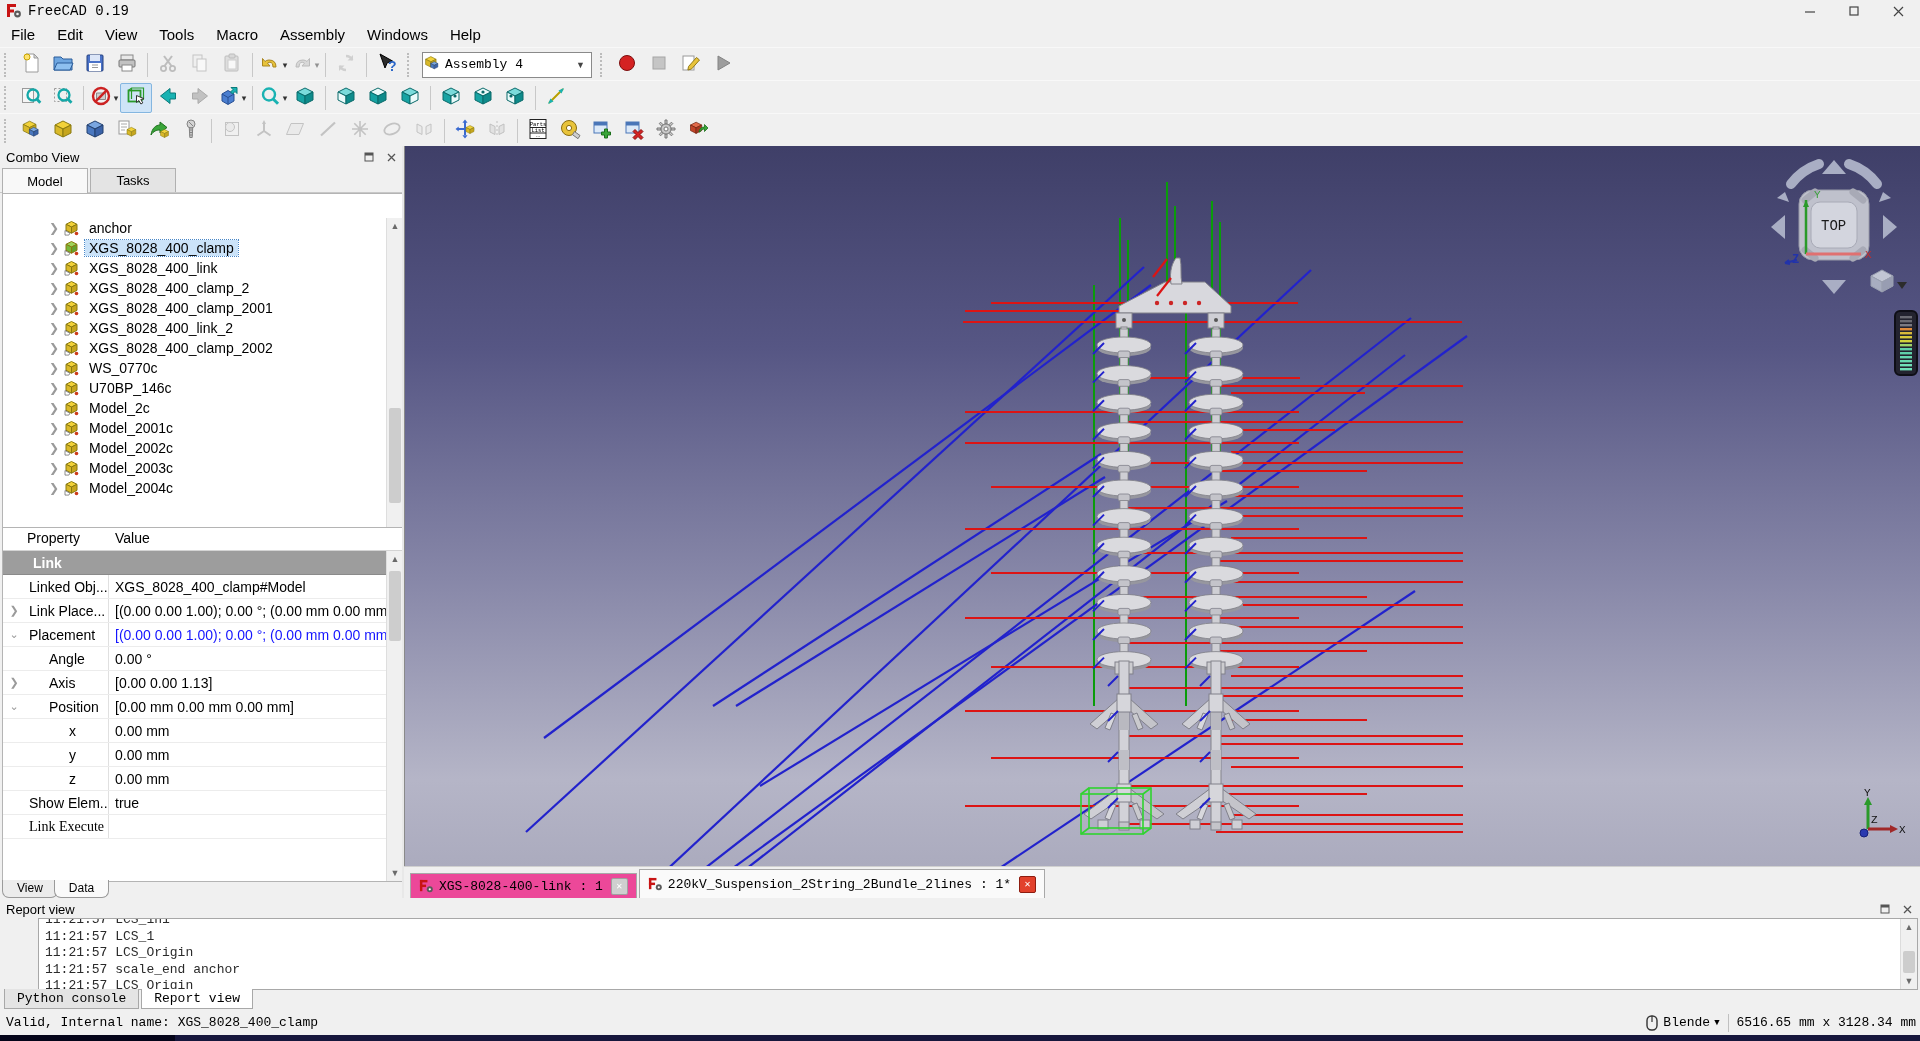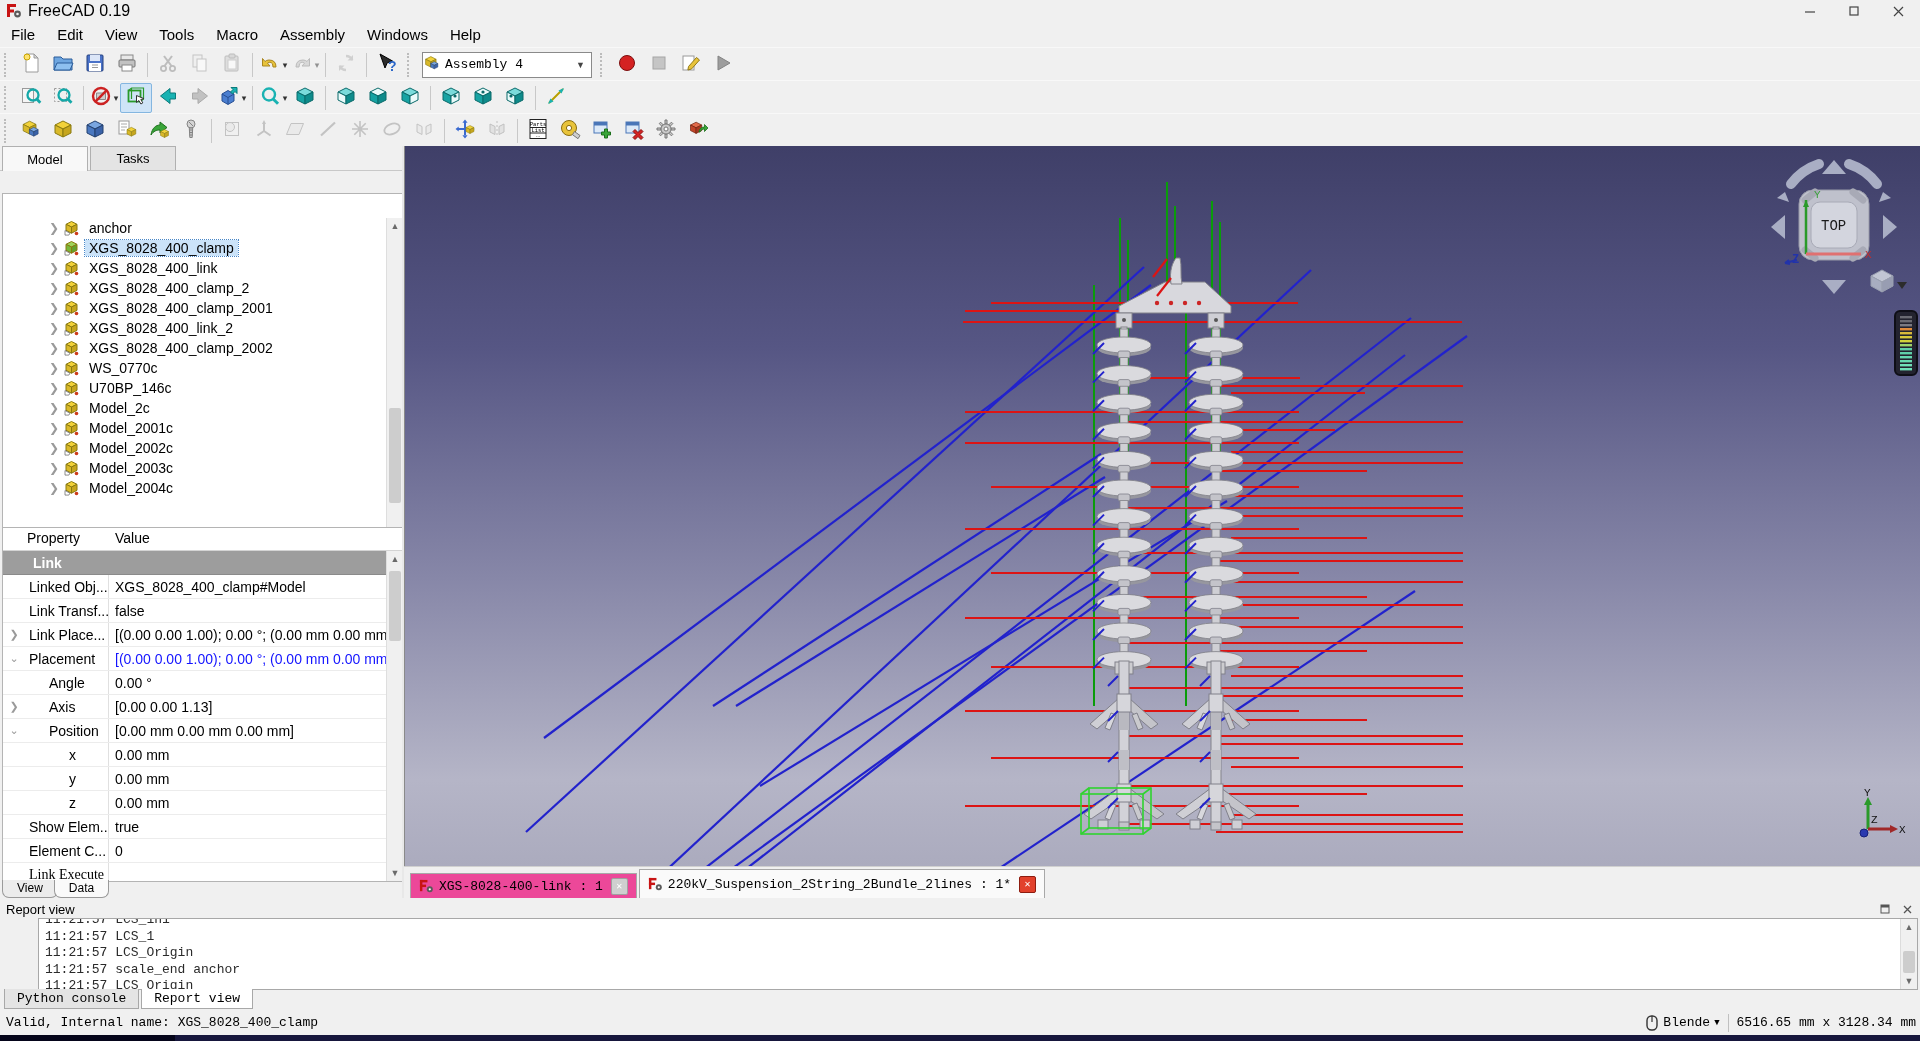--- a/index.html
+++ b/index.html
@@ -4,21 +4,21 @@
 <style>
   html,body{margin:0;padding:0;background:#888;}
   #app{position:relative;width:1920px;height:1041px;background:#f0f0f0;overflow:hidden;
        font-family:"Liberation Sans",sans-serif;font-size:15px;color:#000;cursor:default;
        user-select:none;}
   .mono{font-family:"Liberation Mono","DejaVu Sans Mono",monospace;}
 
   
   #titlebar{position:absolute;left:0;top:0;width:1920px;height:22px;background:#f0f0f0;display:flex;align-items:center;}
   #titlebar .app-icon{width:16px;height:16px;margin:0 6px 0 6px;}
-  #titlebar .title{font-size:16px;}
+  #titlebar .title{font-size:14px;font-family:Liberation Mono, monospace;}
   #win-controls{position:absolute;right:0;top:0;height:22px;display:flex;}
   .win-btn{width:44px;height:22px;display:flex;align-items:center;justify-content:center;}
 
   
   #menubar{position:absolute;left:0;top:22px;width:1920px;height:25px;background:#f0f0f0;display:flex;align-items:center;font-size:15px;}
   .menu-item{padding:2px 11px;}
 
   
   .toolbar-row{position:absolute;left:0;width:1920px;height:33px;background:#f0f0f0;display:flex;align-items:center;border-top:1px solid #f8f8f8;}
   #toolbar1{top:47px;} #toolbar2{top:80px;} #toolbar3{top:113px;border-bottom:1px solid #d4d4d4;}
@@ -560,20 +560,35 @@
               <path d="M11 3l8 4-8 4-8-4z" fill="#e06a4a" stroke="#6e2210"></path>
               <path d="M3 7v8l8 4v-8z" fill="#c04428" stroke="#6e2210"></path>
               <path d="M19 7v8l-8 4v-8z" fill="#a83820" stroke="#6e2210"></path>
             </g>
             <path d="M12 14c0-3 2.5-5 5.5-5V6.5L21 10l-3.5 3.5V11c-2 0-3.5.8-4.5 3z" fill="#3aa53a" stroke="#1c701c" stroke-width=".8"></path>
           </svg></span>
       </div>
     </div>
 
   <div id="combo-view">
+    <div class="dock-title">
+      <span>Combo View</span>
+      <span class="sp"></span>
+      <span class="dock-btn">
+          <svg width="10" height="10">
+            <rect x="1" y="1" width="8" height="8" fill="none" stroke="#555"></rect>
+            <rect x="1" y="1" width="8" height="2.5" fill="#555"></rect>
+          </svg>
+        </span>
+      <span class="dock-btn">
+          <svg width="9" height="9">
+            <path d="M1 1l7 7M8 1L1 8" stroke="#555" stroke-width="1.3"></path>
+          </svg>
+        </span>
+    </div>
     <div id="cv-tabs">
         <div class="cv-tab active">Model</div>
         <div class="cv-tab">Tasks</div>
       </div>
     <div id="tree-wrap">
       <div id="tree-body">
           <div class="tree-row">
             <span class="exp">❯</span>
             <span class="ticon"><svg width="17" height="16" viewBox="0 0 16 16">
  <path d="M8 1.5l5.5 2.8L8 7 2.5 4.3z" fill="#f2d23a" stroke="#8a7a10"></path>
@@ -748,27 +763,20 @@
       <div id="prop-body">
           <div class="prop-group">Link</div>
           <div class="prop-row">
             <span class="exp"></span>
             <span class="plabel">
               <span style="padding-left: 4px;">Linked Obj...</span>
             </span>
             <span class="pvalue">XGS_8028_400_clamp#Model</span>
           </div>
           <div class="prop-row">
-            <span class="exp"></span>
-            <span class="plabel">
-              <span style="padding-left: 4px;">Link Transf...</span>
-            </span>
-            <span class="pvalue">false</span>
-          </div>
-          <div class="prop-row">
             <span class="exp">❯</span>
             <span class="plabel">
               <span style="padding-left: 4px;">Link Place...</span>
             </span>
             <span class="pvalue">[(0.00 0.00 1.00); 0.00 °; (0.00 mm  0.00 mm  ...</span>
           </div>
           <div class="prop-row">
             <span class="exp">⌄</span>
             <span class="plabel">
               <span style="padding-left: 4px;">Placement</span>
@@ -816,27 +824,20 @@
               <span style="padding-left: 44px;">z</span>
             </span>
             <span class="pvalue">0.00 mm</span>
           </div>
           <div class="prop-row">
             <span class="exp"></span>
             <span class="plabel">
               <span style="padding-left: 4px;">Show Elem...</span>
             </span>
             <span class="pvalue">true</span>
-          </div>
-          <div class="prop-row">
-            <span class="exp"></span>
-            <span class="plabel">
-              <span style="padding-left: 4px;">Element C...</span>
-            </span>
-            <span class="pvalue">0</span>
           </div>
           <div class="prop-row">
             <span class="exp"></span>
             <span class="plabel">
               <span style="padding-left: 4px; font-family: Liberation Serif, serif;">Link Execute</span>
             </span>
             <span class="pvalue"></span>
           </div>
         </div>
       <div id="prop-vsb">

